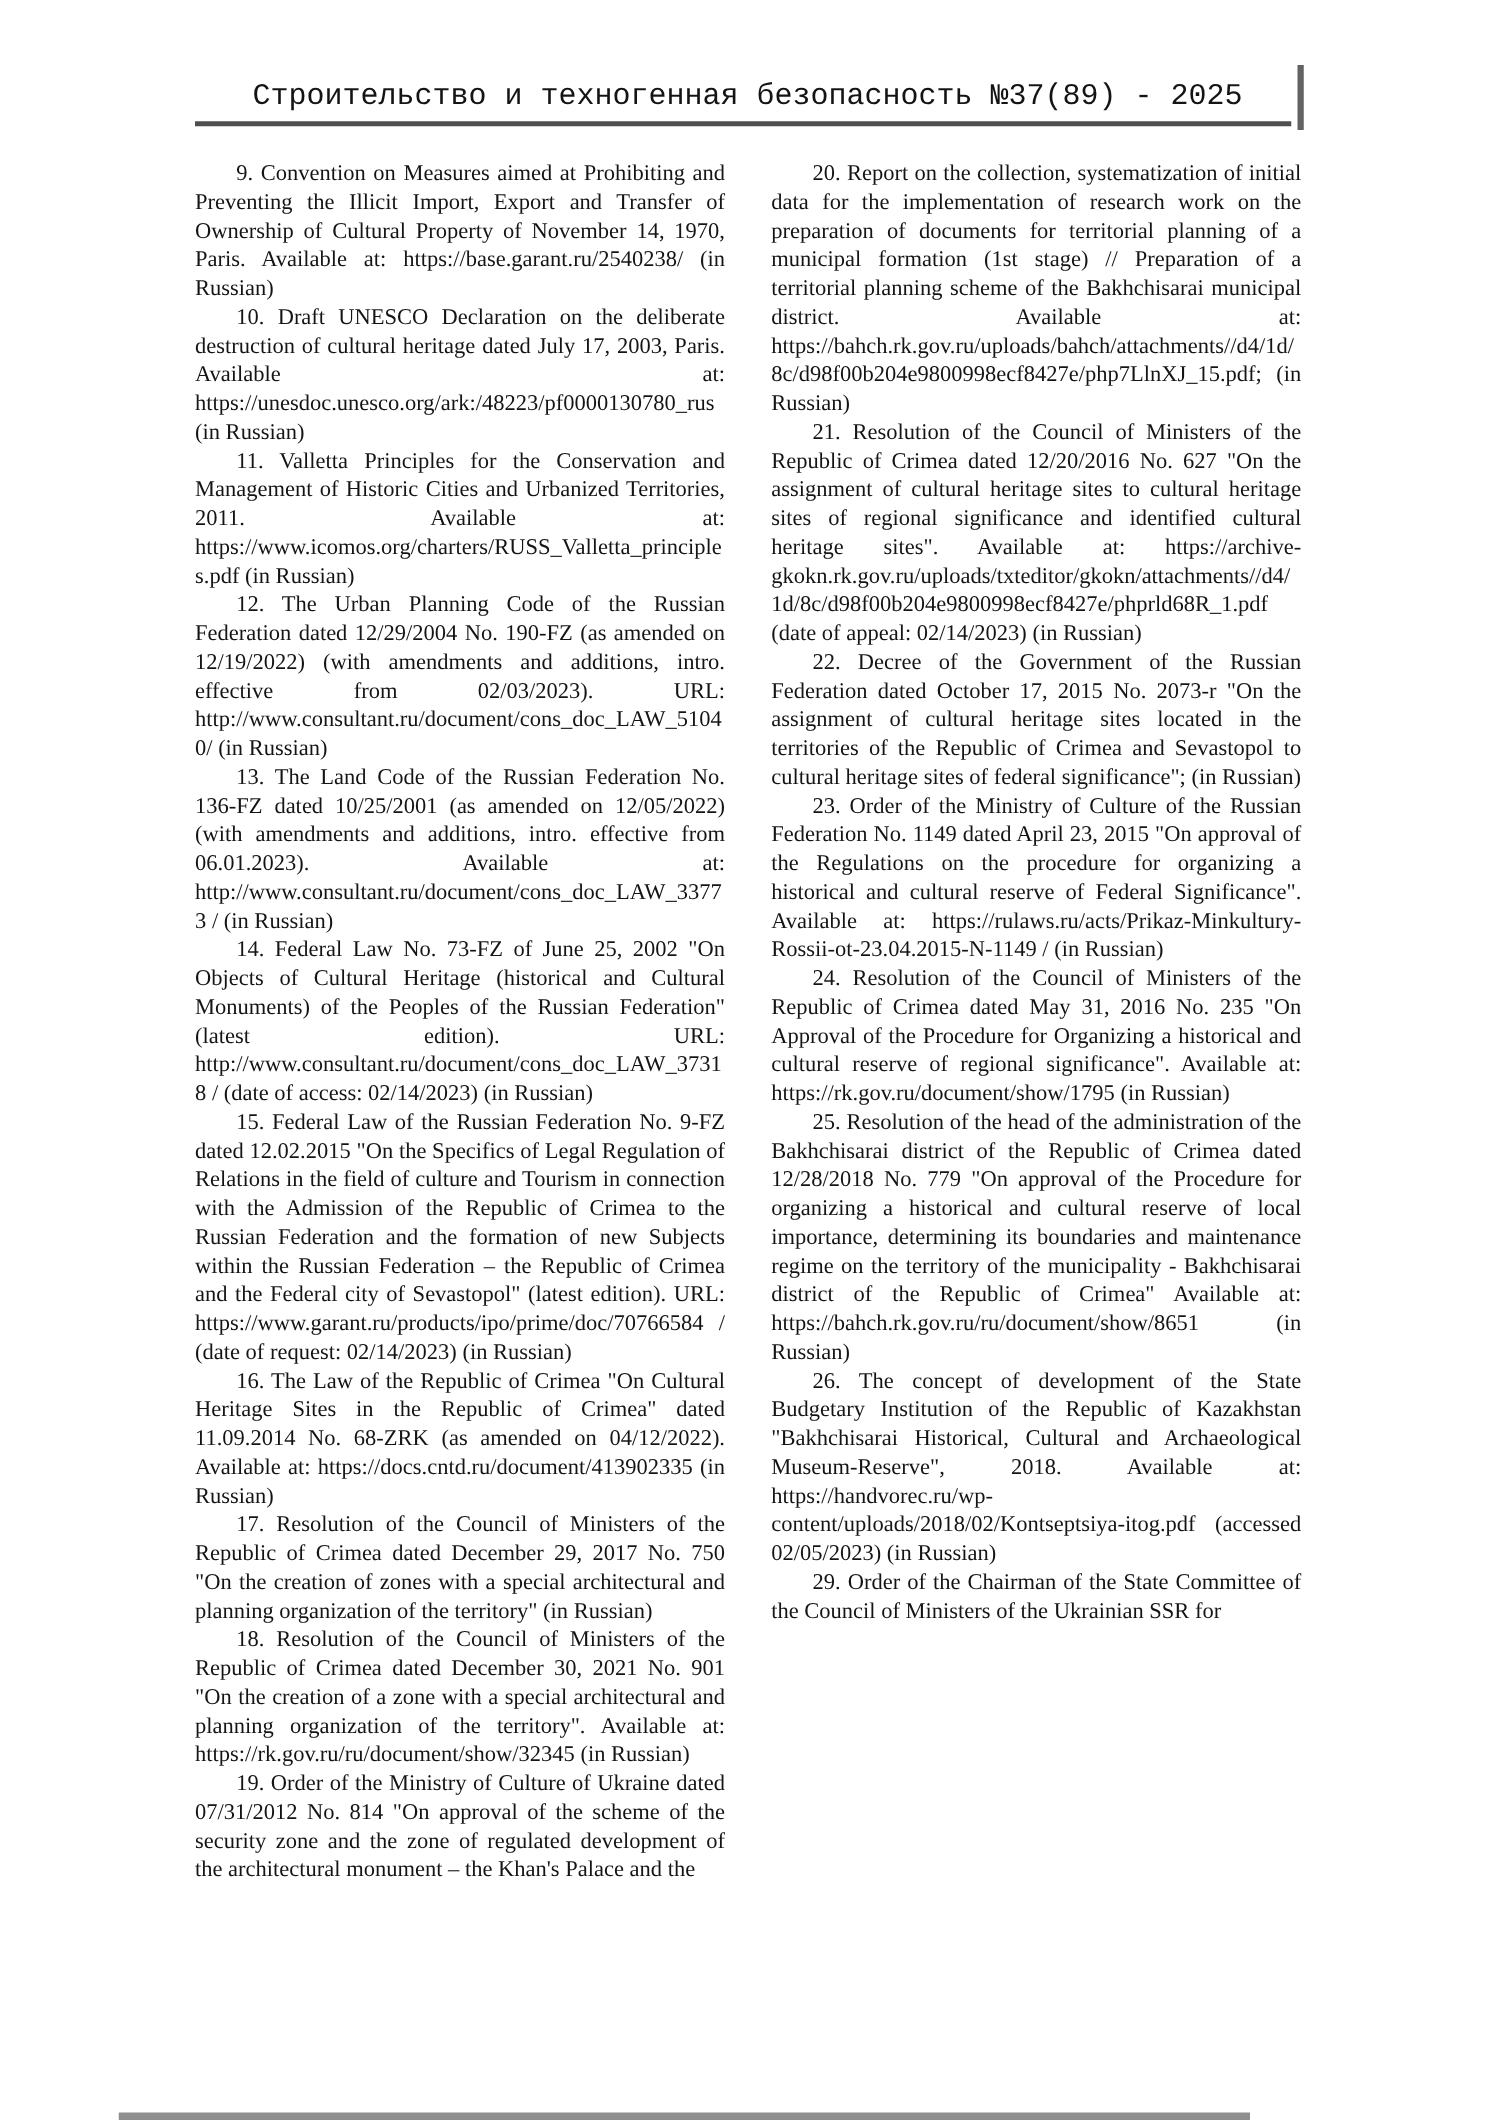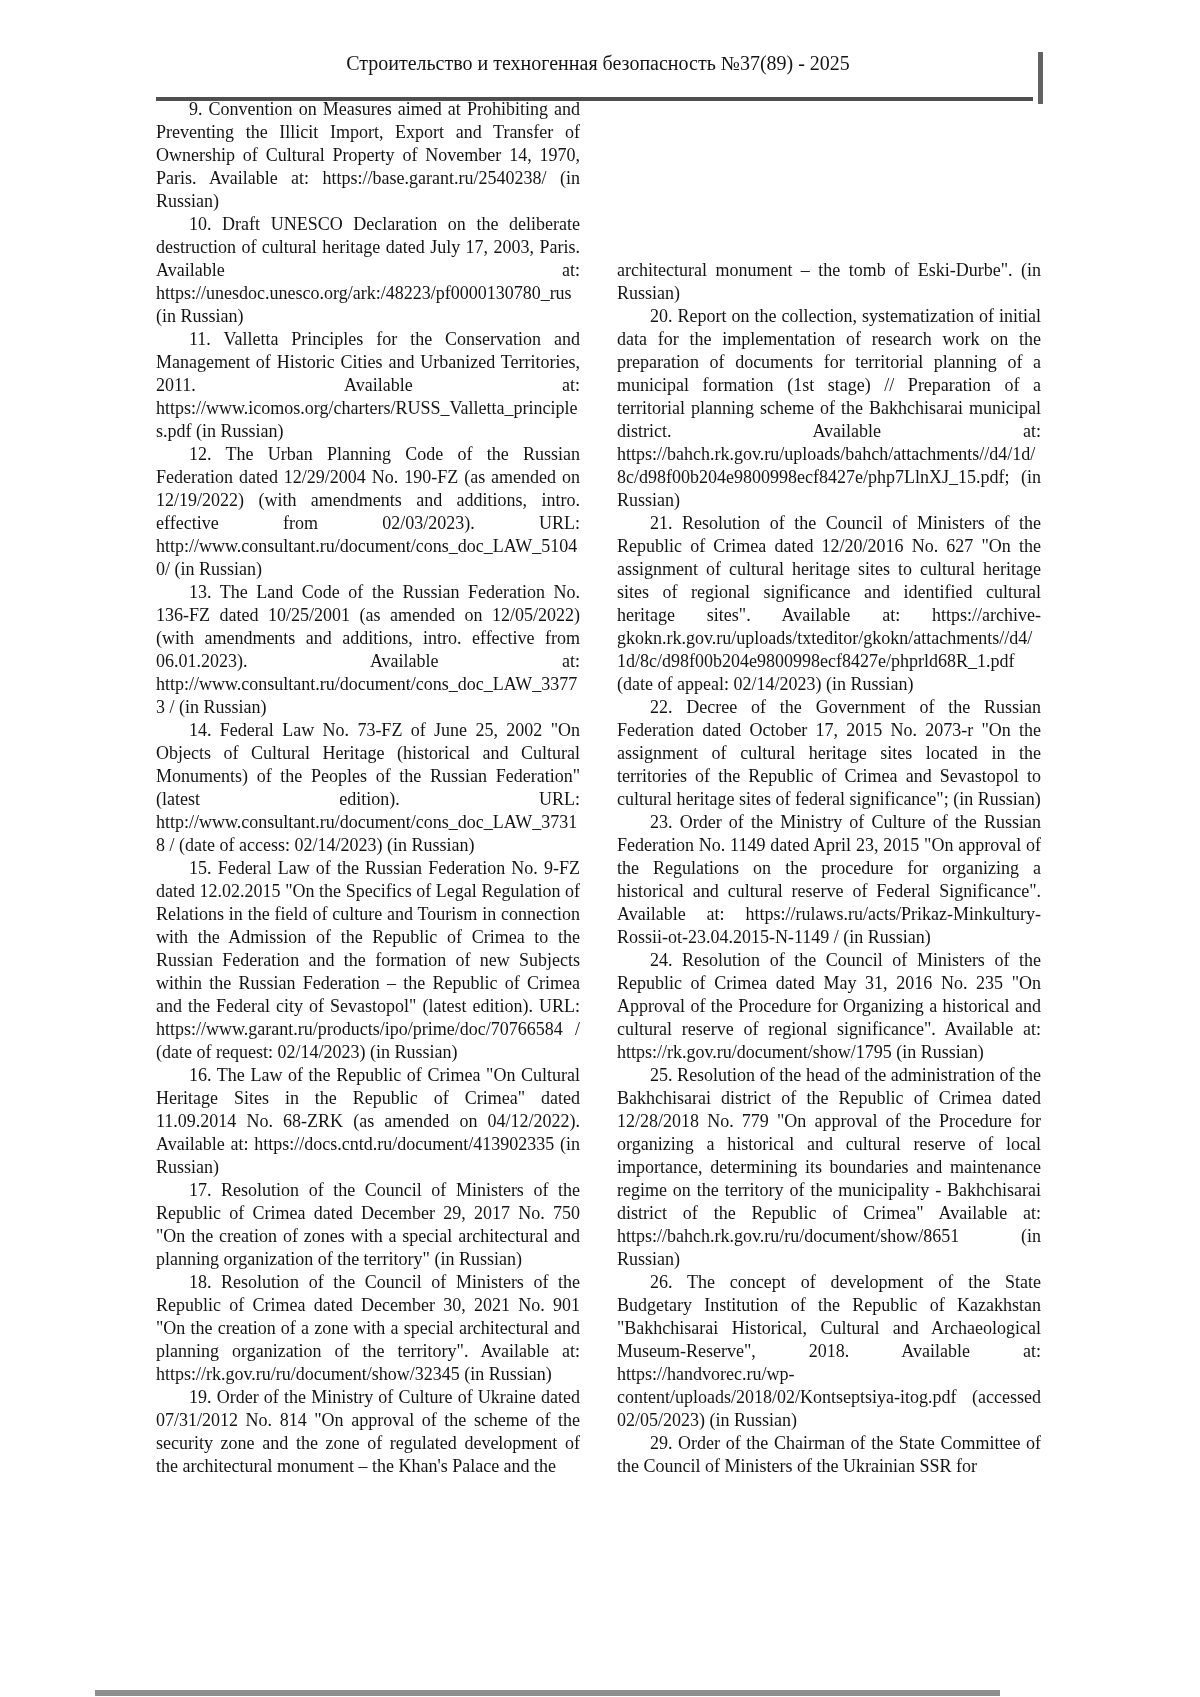--- a/index.html
+++ b/index.html
@@ -8,44 +8,44 @@
     position:relative;
     width:1200px;
     height:1697px;
     background:#ffffff;
     font-family:"Liberation Serif", "DejaVu Serif", serif;
     color:#141414;
     overflow:hidden;
   }
   .header-title {
     position:absolute;
-    top:52px; left:158px; width:880px;
+    top:64px; left:158px; width:880px;
     text-align:center;
-    font-size:20px;
+    font-size:24px;
     white-space:nowrap;
+    font-family:Liberation Mono, monospace;
   }
   .header-rule {
     position:absolute;
     top:97px; left:156px;
     width:877px; height:4px;
     background:#4f4f4f;
   }
   .corner-mark {
     position:absolute;
     top:52px; left:1038px;
     width:5px; height:52px;
     background:#636363;
   }
   .columns {
     position:absolute;
-    top:98px; left:156px;
+    top:127px; left:156px;
     width:884px;
     display:flex;
     gap:37px;
-    align-items:flex-end;
   }
   .col { width:424px; }
   p.ref {
     font-size:18px;
     line-height:23px;
     text-align:justify;
     text-indent:33px;
     overflow-wrap:break-word;
     word-wrap:break-word;
   }
@@ -82,21 +82,20 @@
         <p class="ref">12. The Urban Planning Code of the Russian Federation dated 12/29/2004 No. 190-FZ (as amended on 12/19/2022) (with amendments and additions, intro. effective from 02/03/2023). URL: http://www.consultant.ru/document/cons_doc_LAW_51040/ (in Russian)</p>
         <p class="ref">13. The Land Code of the Russian Federation No. 136-FZ dated 10/25/2001 (as amended on 12/05/2022) (with amendments and additions, intro. effective from 06.01.2023). Available at: http://www.consultant.ru/document/cons_doc_LAW_33773 / (in Russian)</p>
         <p class="ref">14. Federal Law No. 73-FZ of June 25, 2002 "On Objects of Cultural Heritage (historical and Cultural Monuments) of the Peoples of the Russian Federation" (latest edition). URL: http://www.consultant.ru/document/cons_doc_LAW_37318 / (date of access: 02/14/2023) (in Russian)</p>
         <p class="ref">15. Federal Law of the Russian Federation No. 9-FZ dated 12.02.2015 "On the Specifics of Legal Regulation of Relations in the field of culture and Tourism in connection with the Admission of the Republic of Crimea to the Russian Federation and the formation of new Subjects within the Russian Federation – the Republic of Crimea and the Federal city of Sevastopol" (latest edition). URL: https://www.garant.ru/products/ipo/prime/doc/70766584 / (date of request: 02/14/2023) (in Russian)</p>
         <p class="ref">16. The Law of the Republic of Crimea "On Cultural Heritage Sites in the Republic of Crimea" dated 11.09.2014 No. 68-ZRK (as amended on 04/12/2022). Available at: https://docs.cntd.ru/document/413902335 (in Russian)</p>
         <p class="ref">17. Resolution of the Council of Ministers of the Republic of Crimea dated December 29, 2017 No. 750 "On the creation of zones with a special architectural and planning organization of the territory" (in Russian)</p>
         <p class="ref">18. Resolution of the Council of Ministers of the Republic of Crimea dated December 30, 2021 No. 901 "On the creation of a zone with a special architectural and planning organization of the territory". Available at: https://rk.gov.ru/ru/document/show/32345 (in Russian)</p>
         <p class="ref">19. Order of the Ministry of Culture of Ukraine dated 07/31/2012 No. 814 "On approval of the scheme of the security zone and the zone of regulated development of the architectural monument – the Khan's Palace and the</p>
       </div>
     <div class="col">
-        <p class="ref no-indent">architectural monument – the tomb of Eski-Durbe". (in Russian)</p>
         <p class="ref">20. Report on the collection, systematization of initial data for the implementation of research work on the preparation of documents for territorial planning of a municipal formation (1st stage) // Preparation of a territorial planning scheme of the Bakhchisarai municipal district. Available at: https://bahch.rk.gov.ru/uploads/bahch/attachments//d4/1d/8c/d98f00b204e9800998ecf8427e/php7LlnXJ_15.pdf; (in Russian)</p>
         <p class="ref">21. Resolution of the Council of Ministers of the Republic of Crimea dated 12/20/2016 No. 627 "On the assignment of cultural heritage sites to cultural heritage sites of regional significance and identified cultural heritage sites". Available at: https://archive-gkokn.rk.gov.ru/uploads/txteditor/gkokn/attachments//d4/1d/8c/d98f00b204e9800998ecf8427e/phprld68R_1.pdf (date of appeal: 02/14/2023) (in Russian)</p>
         <p class="ref">22. Decree of the Government of the Russian Federation dated October 17, 2015 No. 2073-r "On the assignment of cultural heritage sites located in the territories of the Republic of Crimea and Sevastopol to cultural heritage sites of federal significance"; (in Russian)</p>
         <p class="ref">23. Order of the Ministry of Culture of the Russian Federation No. 1149 dated April 23, 2015 "On approval of the Regulations on the procedure for organizing a historical and cultural reserve of Federal Significance". Available at: https://rulaws.ru/acts/Prikaz-Minkultury-Rossii-ot-23.04.2015-N-1149 / (in Russian)</p>
         <p class="ref">24. Resolution of the Council of Ministers of the Republic of Crimea dated May 31, 2016 No. 235 "On Approval of the Procedure for Organizing a historical and cultural reserve of regional significance". Available at: https://rk.gov.ru/document/show/1795 (in Russian)</p>
         <p class="ref">25. Resolution of the head of the administration of the Bakhchisarai district of the Republic of Crimea dated 12/28/2018 No. 779 "On approval of the Procedure for organizing a historical and cultural reserve of local importance, determining its boundaries and maintenance regime on the territory of the municipality - Bakhchisarai district of the Republic of Crimea" Available at: https://bahch.rk.gov.ru/ru/document/show/8651 (in Russian)</p>
         <p class="ref">26. The concept of development of the State Budgetary Institution of the Republic of Kazakhstan "Bakhchisarai Historical, Cultural and Archaeological Museum-Reserve", 2018. Available at: https://handvorec.ru/wp-content/uploads/2018/02/Kontseptsiya-itog.pdf (accessed 02/05/2023) (in Russian)</p>
         <p class="ref">29. Order of the Chairman of the State Committee of the Council of Ministers of the Ukrainian SSR for</p>
       </div>
   </div>

